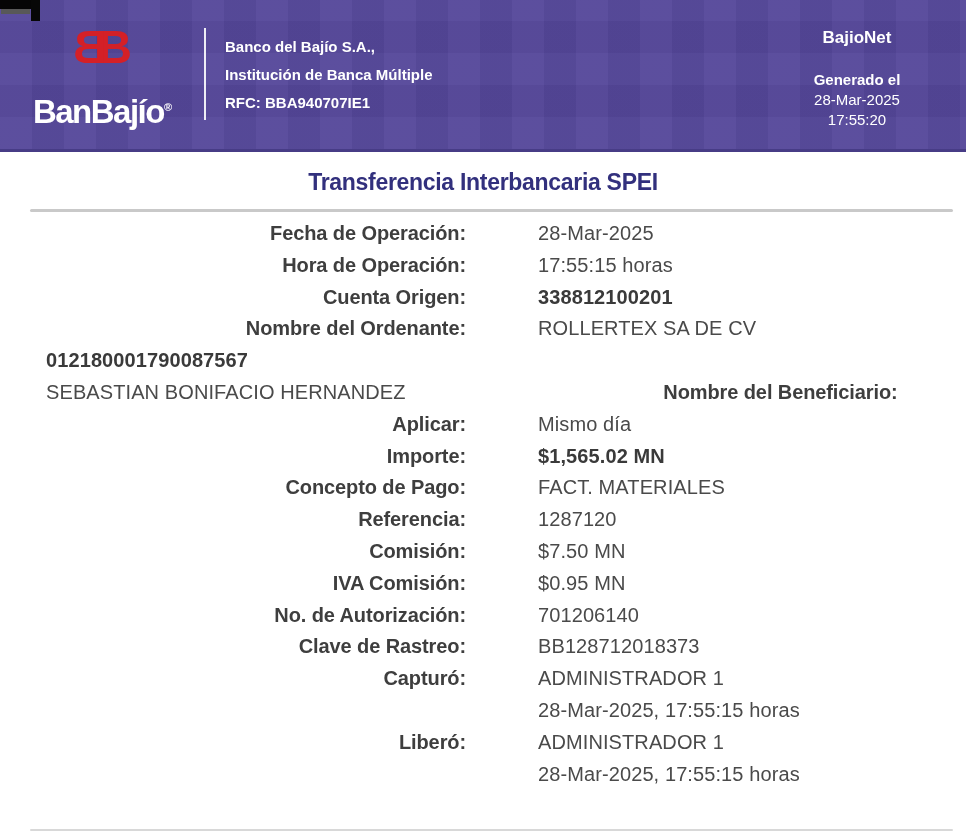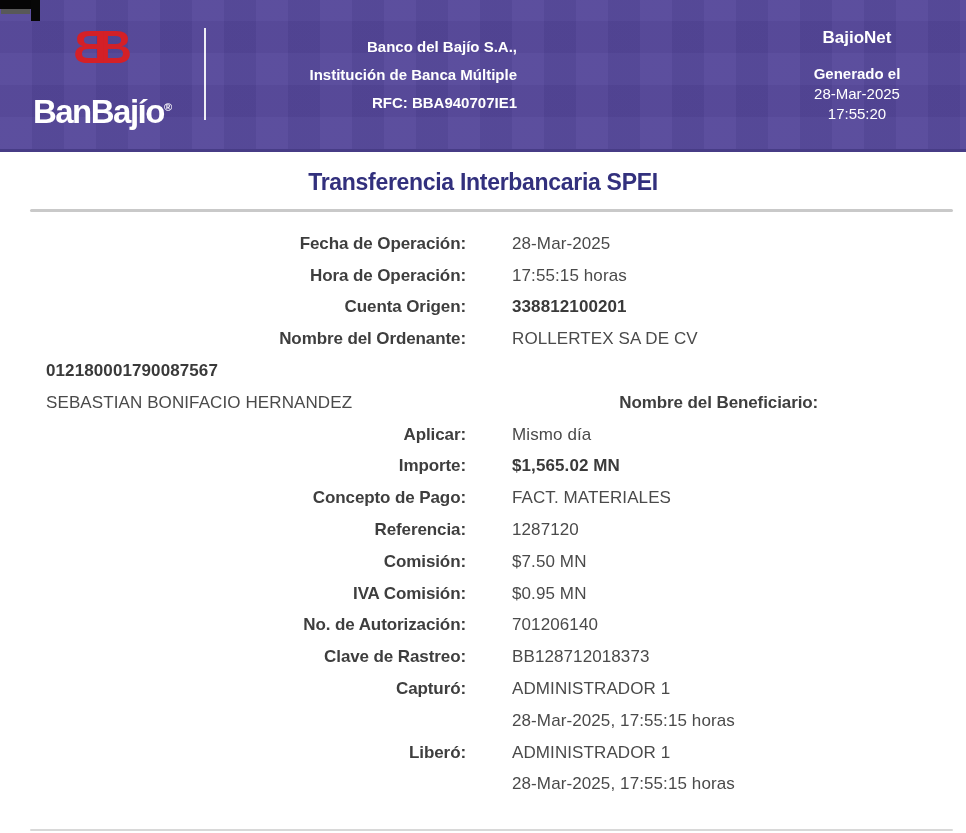--- a/index.html
+++ b/index.html
@@ -21,42 +21,42 @@
     background-image:
       repeating-linear-gradient(90deg, rgba(255,255,255,0.025) 0 32px, rgba(0,0,0,0.03) 32px 64px),
       repeating-linear-gradient(0deg, rgba(255,255,255,0.02) 0 32px, rgba(0,0,0,0.025) 32px 64px);}
   .logo{position:absolute;left:0;top:22px;width:205px;text-align:center;}
   .logo-bb{display:flex;justify-content:center;align-items:flex-start;height:52px;
     font-size:47px;line-height:50px;font-weight:bold;color:var(--logo-red);}
   .logo-bb .bfl{transform:scaleX(-1);margin-right:-9px;}
   .logo-word{margin-top:16px;font-size:33px;font-weight:bold;color:#fff;letter-spacing:-1.5px;line-height:34px;}
   .logo-word .reg{font-size:11px;vertical-align:super;letter-spacing:0;}
   .header-vline{position:absolute;left:204px;top:28px;width:2px;height:92px;background:rgba(255,255,255,0.9);}
-  .bank-info{position:absolute;left:225px;top:33px;width:292px;text-align:right;
+  .bank-info{position:absolute;left:225px;top:33px;width:292px;text-align:left;
     color:#fff;font-size:15px;font-weight:bold;line-height:28px;}
   .generated{position:absolute;left:762px;top:28px;width:190px;text-align:center;color:#fff;}
-  .app-name{font-size:17px;font-weight:bold;margin-bottom:15px;}
+  .app-name{font-size:17px;font-weight:bold;margin-bottom:21px;}
   .gen-label{font-size:15px;font-weight:bold;line-height:21px;}
   .gen-date,.gen-time{font-size:15px;font-weight:normal;line-height:20px;}
 
   
   .artifact-a{position:absolute;left:0;top:0;width:33px;height:9px;background:#050505;}
   .artifact-b{position:absolute;left:1px;top:9px;width:29px;height:5px;background:#585858;}
   .artifact-c{position:absolute;left:31px;top:0;width:9px;height:21px;background:#070707;}
 
   
   .title{position:absolute;top:169px;left:0;width:966px;text-align:center;
     font-size:23px;font-weight:bold;color:var(--title-color);letter-spacing:-0.3px;}
   .title-divider{position:absolute;top:209px;left:30px;width:923px;height:2.5px;
     background:var(--divider-color);border-radius:2px;}
   .bottom-divider{position:absolute;top:829px;left:30px;width:923px;height:2px;
     background:#d8d8d8;border-radius:2px;}
 
   .rows{position:absolute;top:222px;left:0;width:966px;}
-  .row{display:flex;align-items:flex-end;height:31.8px;font-size:17px;}
+  .row{display:flex;align-items:flex-start;height:31.8px;font-size:20px;gap:26px;}
   .cell.label{width:466px;text-align:right;font-weight:bold;color:var(--label-color);letter-spacing:-0.1px;}
   .cell.value{padding-left:46px;color:var(--value-color);letter-spacing:0.1px;}
   .row.bold-value .cell.value{font-weight:bold;color:#3a3a3a;}
 </style>
 </head>
 <body>
 
 <div class="page">
 
   <div class="header">

